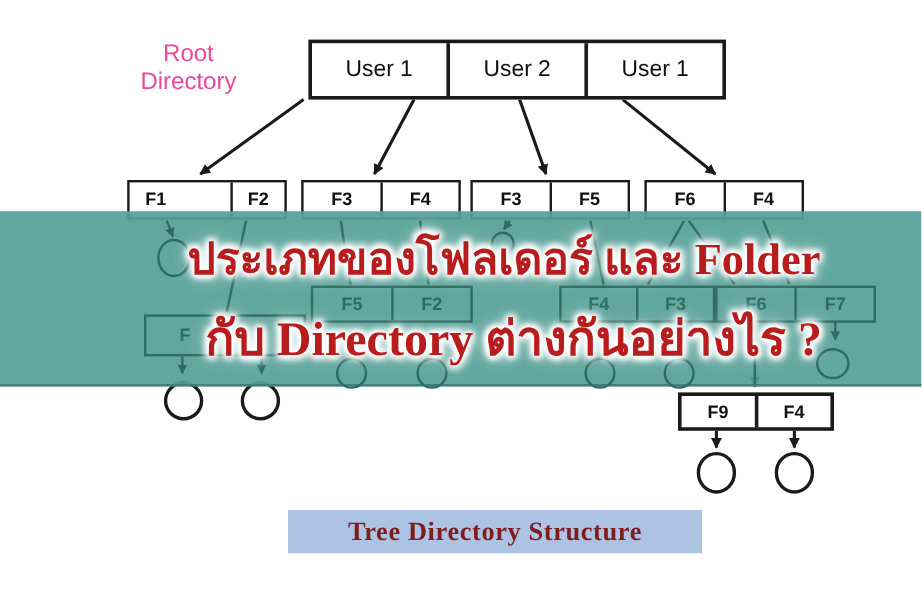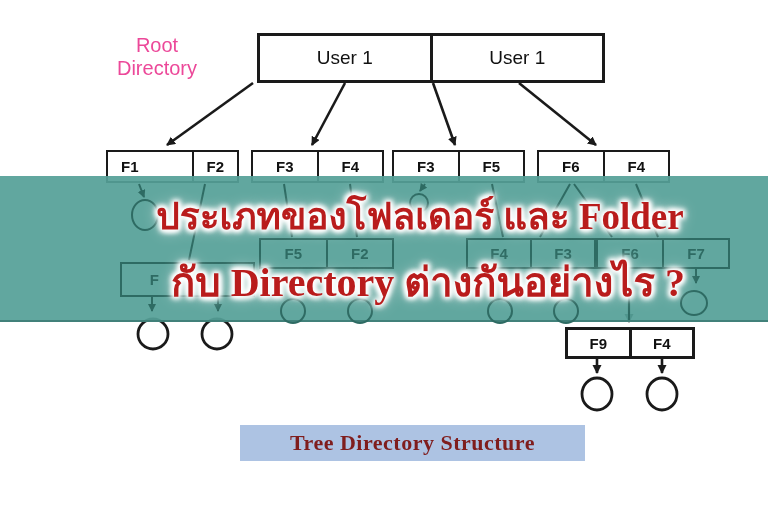--- a/index.html
+++ b/index.html
@@ -101,20 +101,21 @@
       <line x1="662" y1="359" x2="662" y2="373" marker-end="url(#ah)"></line>
       <ellipse cx="597" cy="394" rx="15" ry="16" stroke-width="2.8"></ellipse>
       <ellipse cx="662" cy="394" rx="15" ry="16" stroke-width="2.8"></ellipse>
     </g>
   </svg>
 
   <div class="root-label">Root Directory</div>
 
   <div class="user-row">
     <div class="cell">User 1</div>
+    <div class="cell">User 2</div>
     <div class="cell">User 1</div>
   </div>
 
   <div class="pair" id="p1">
     <div class="cell">F1</div>
     <div class="cell">F2</div>
   </div>
   <div class="pair" id="p2">
     <div class="cell">F3</div>
     <div class="cell">F4</div>

